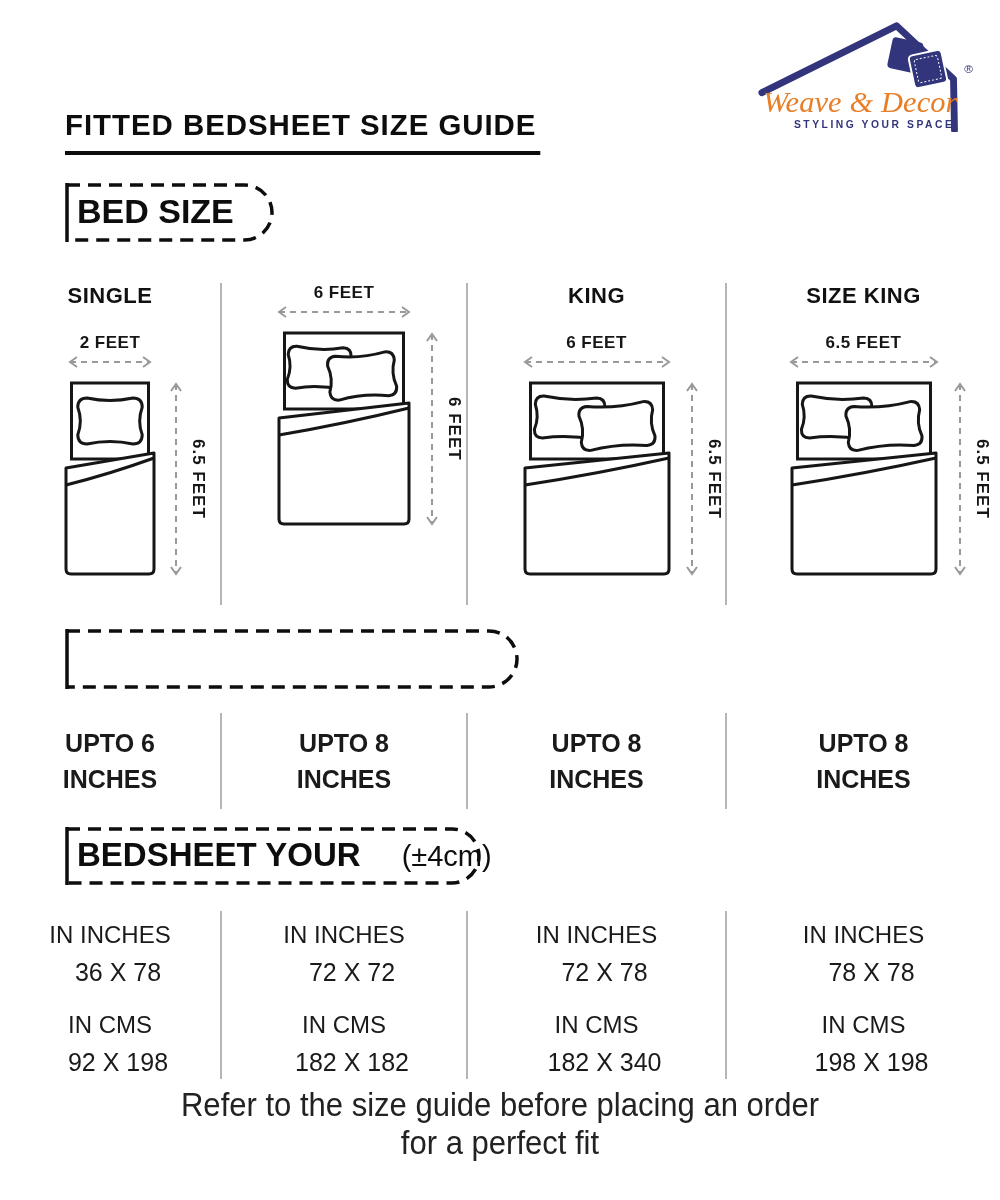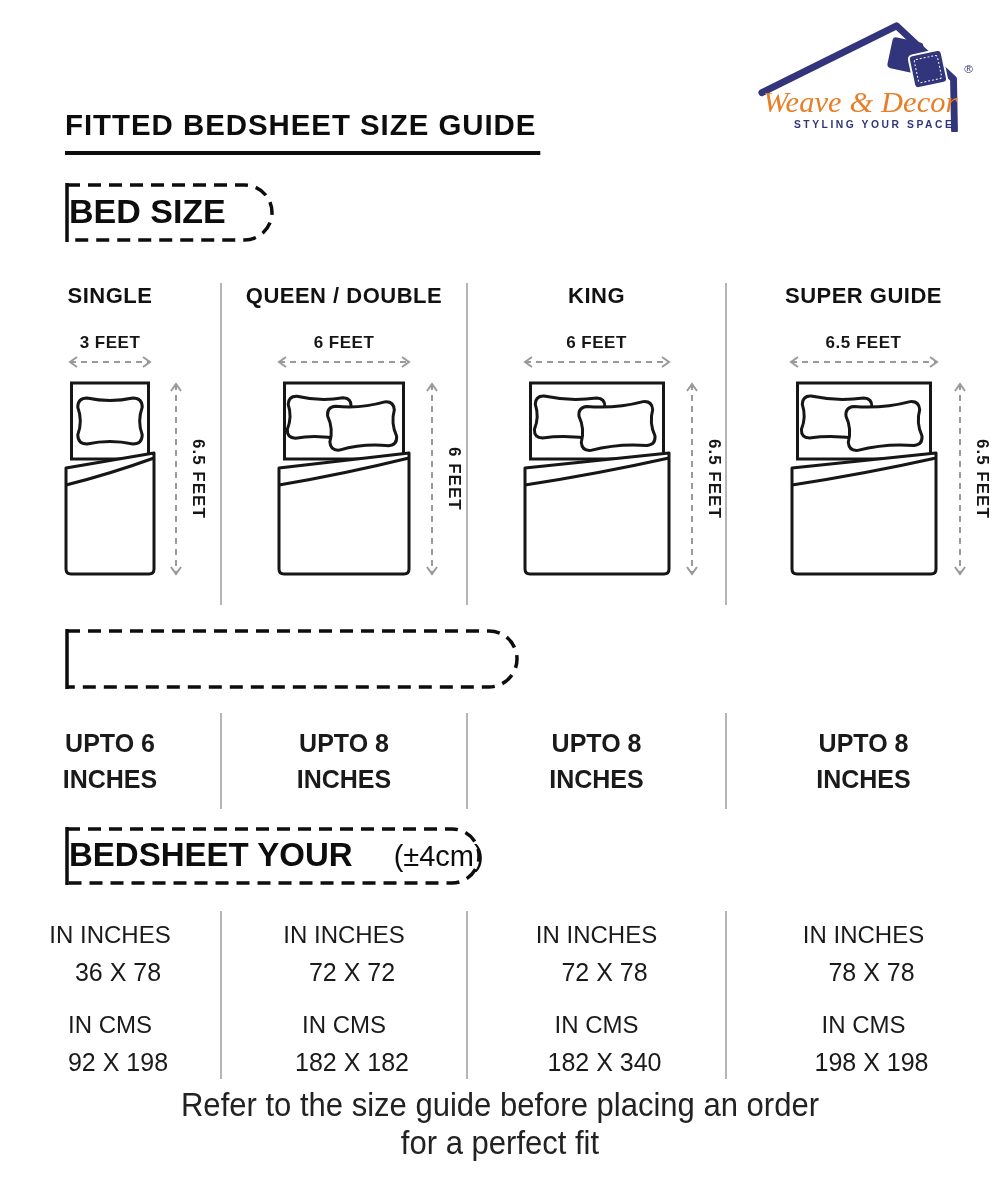--- a/index.html
+++ b/index.html
@@ -9,21 +9,21 @@
   
   .logo{position:absolute;top:14px;right:18px;width:226px;height:118px;}
 
   
   .main-title{position:absolute;left:65px;top:108px;font-size:30px;font-weight:700;
               letter-spacing:1px;color:#0d0d0d;border-bottom:4px solid #0d0d0d;
               padding:0 4px 9px 0;transform:scaleX(.98);transform-origin:left;}
 
   
   .pill{position:absolute;left:65px;display:flex;align-items:baseline;gap:12px;
-        padding:9px 34px 11px 4px;font-weight:700;color:#0d0d0d;}
+        padding:9px 34px 11px 12px;font-weight:700;color:#0d0d0d;}
   .pill .pill-svg{position:absolute;inset:0;pointer-events:none;}
   .pill-bedsize{top:183px;font-size:34px;}
   .pill-mattress{top:629px;font-size:35px;}
   .pill-sheet{top:827px;font-size:33px;}
   .pill .tol{font-weight:400;font-size:29px;letter-spacing:0;margin-left:29px;}
 
   
   .grid{position:absolute;left:0;width:1000px;display:grid;
         grid-template-columns:222px 246px 259px 273px;}
   .grid .col{display:flex;flex-direction:column;align-items:center;}
@@ -79,21 +79,21 @@
         <path d="M 2 2 L 179.5 2 A 27.5 27.5 0 0 1 179.5 57 L 2 57" fill="none" stroke="#0d0d0d" stroke-width="3.5" stroke-dasharray="13 8"></path>
         <line x1="2" y1="0" x2="2" y2="59" stroke="#0d0d0d" stroke-width="3.5"></line>
       </svg>
     </div>
 
   <div class="grid bed-grid">
 
     <div class="col div">
       <div class="col-title">SINGLE</div>
       <div class="bed-wrap">
-        <div class="w-label">3 FEET</div>
+        <div class="w-label">2 FEET</div>
         <svg class="h-arrow" viewBox="0 0 86 16" width="86" height="16">
             <line x1="3" y1="8" x2="83" y2="8" stroke="#9a9a9a" stroke-width="2" stroke-dasharray="6 5"></line>
             <polyline points="10,3 3,8 10,13" fill="none" stroke="#9a9a9a" stroke-width="2"></polyline>
             <polyline points="76,3 83,8 76,13" fill="none" stroke="#9a9a9a" stroke-width="2"></polyline>
           </svg>
         <svg class="bed" viewBox="0 0 92 196" width="92" height="196">
             <rect x="7.5" y="2" width="77" height="76" fill="#fff" stroke="#161616" stroke-width="3"></rect>
             <path d="M 2 87 L 90 72 L 90 188 Q 90 193 85 193
                                  L 7 193 Q 2 193 2 188 Z" fill="#fff" stroke="#161616" stroke-width="3" stroke-linejoin="round"></path>
             <path d="M 2 104 Q 46 93 90 77" fill="none" stroke="#161616" stroke-width="3"></path>
@@ -107,21 +107,20 @@
               <line x1="8" y1="3" x2="8" y2="193" stroke="#9a9a9a" stroke-width="2" stroke-dasharray="6 5"></line>
               <polyline points="3,10 8,3 13,10" fill="none" stroke="#9a9a9a" stroke-width="2"></polyline>
               <polyline points="3,186 8,193 13,186" fill="none" stroke="#9a9a9a" stroke-width="2"></polyline>
             </svg>
           <div class="v-label">6.5 FEET</div>
         </div>
       </div>
     </div>
 
     <div class="col div">
-      <div class="col-title">QUEEN / DOUBLE</div>
       <div class="bed-wrap">
         <div class="w-label">6 FEET</div>
         <svg class="h-arrow" viewBox="0 0 136 16" width="136" height="16">
             <line x1="3" y1="8" x2="133" y2="8" stroke="#9a9a9a" stroke-width="2" stroke-dasharray="6 5"></line>
             <polyline points="10,3 3,8 10,13" fill="none" stroke="#9a9a9a" stroke-width="2"></polyline>
             <polyline points="126,3 133,8 126,13" fill="none" stroke="#9a9a9a" stroke-width="2"></polyline>
           </svg>
         <svg class="bed" viewBox="0 0 134 196" width="134" height="196">
             <rect x="7.5" y="2" width="119" height="76" fill="#fff" stroke="#161616" stroke-width="3"></rect>
             <path d="M 2 87 L 132 72 L 132 188 Q 132 193 127 193
@@ -175,21 +174,21 @@
               <line x1="8" y1="3" x2="8" y2="193" stroke="#9a9a9a" stroke-width="2" stroke-dasharray="6 5"></line>
               <polyline points="3,10 8,3 13,10" fill="none" stroke="#9a9a9a" stroke-width="2"></polyline>
               <polyline points="3,186 8,193 13,186" fill="none" stroke="#9a9a9a" stroke-width="2"></polyline>
             </svg>
           <div class="v-label">6.5 FEET</div>
         </div>
       </div>
     </div>
 
     <div class="col">
-      <div class="col-title">SUPER GUIDE</div>
+      <div class="col-title">SIZE KING</div>
       <div class="bed-wrap">
         <div class="w-label">6.5 FEET</div>
         <svg class="h-arrow" viewBox="0 0 152 16" width="152" height="16">
             <line x1="3" y1="8" x2="149" y2="8" stroke="#9a9a9a" stroke-width="2" stroke-dasharray="6 5"></line>
             <polyline points="10,3 3,8 10,13" fill="none" stroke="#9a9a9a" stroke-width="2"></polyline>
             <polyline points="142,3 149,8 142,13" fill="none" stroke="#9a9a9a" stroke-width="2"></polyline>
           </svg>
         <svg class="bed" viewBox="0 0 148 196" width="148" height="196">
             <rect x="7.5" y="2" width="133" height="76" fill="#fff" stroke="#161616" stroke-width="3"></rect>
             <path d="M 2 87 L 146 72 L 146 188 Q 146 193 141 193

